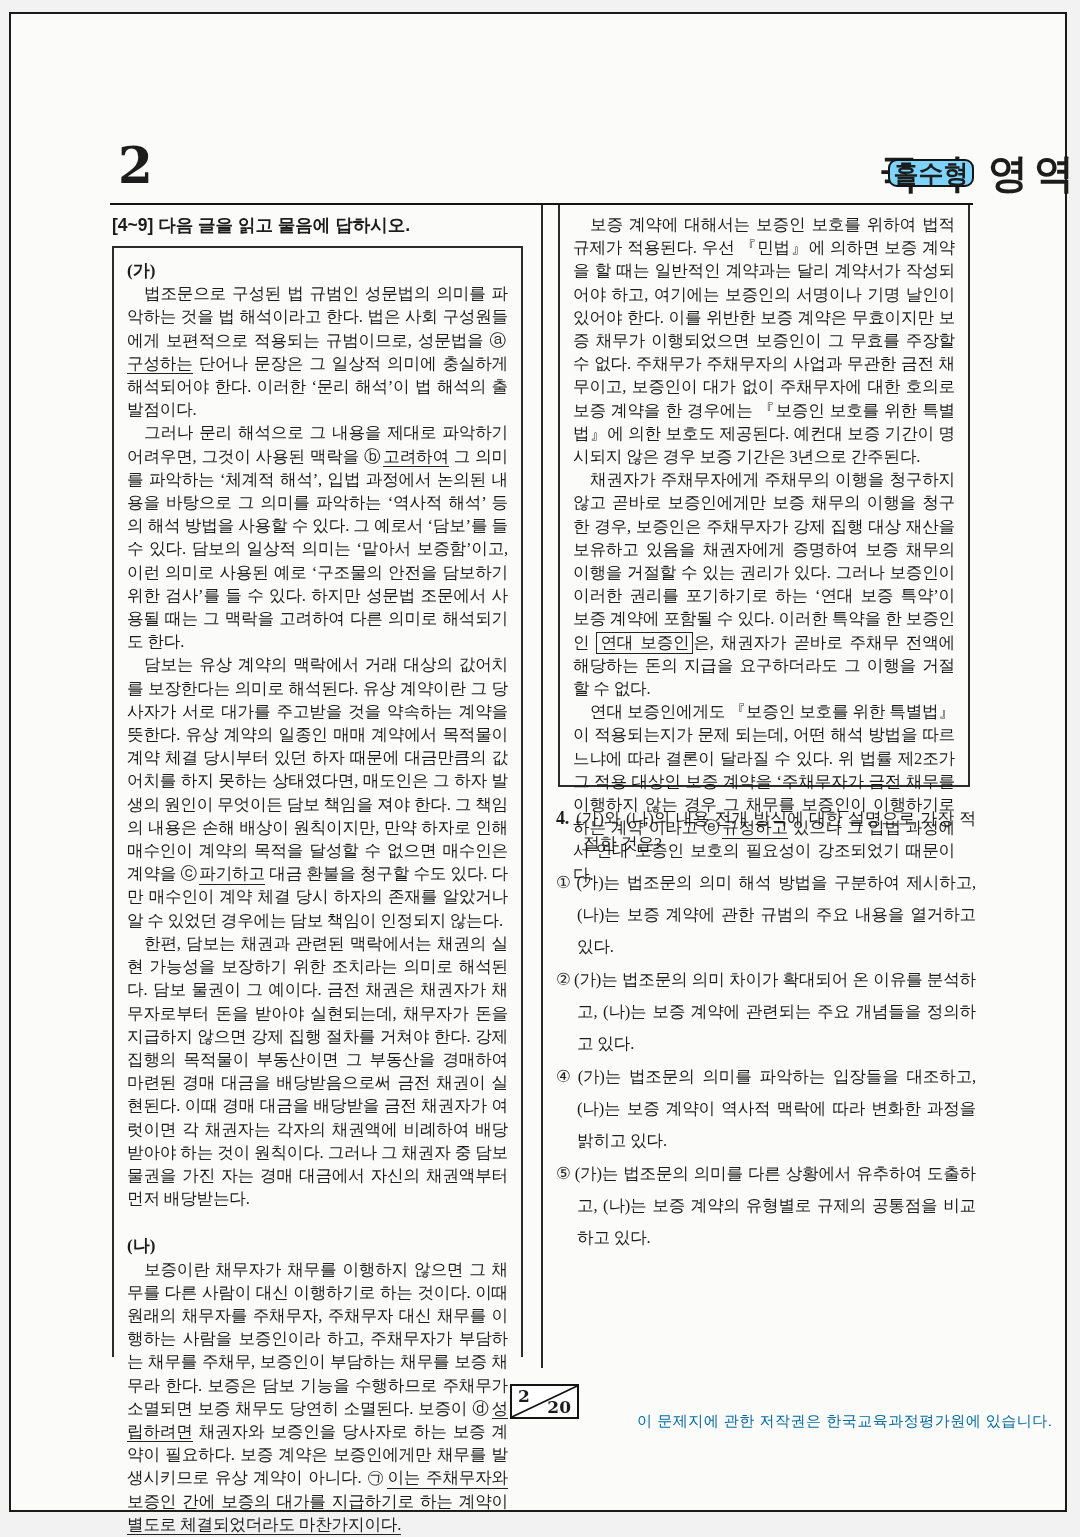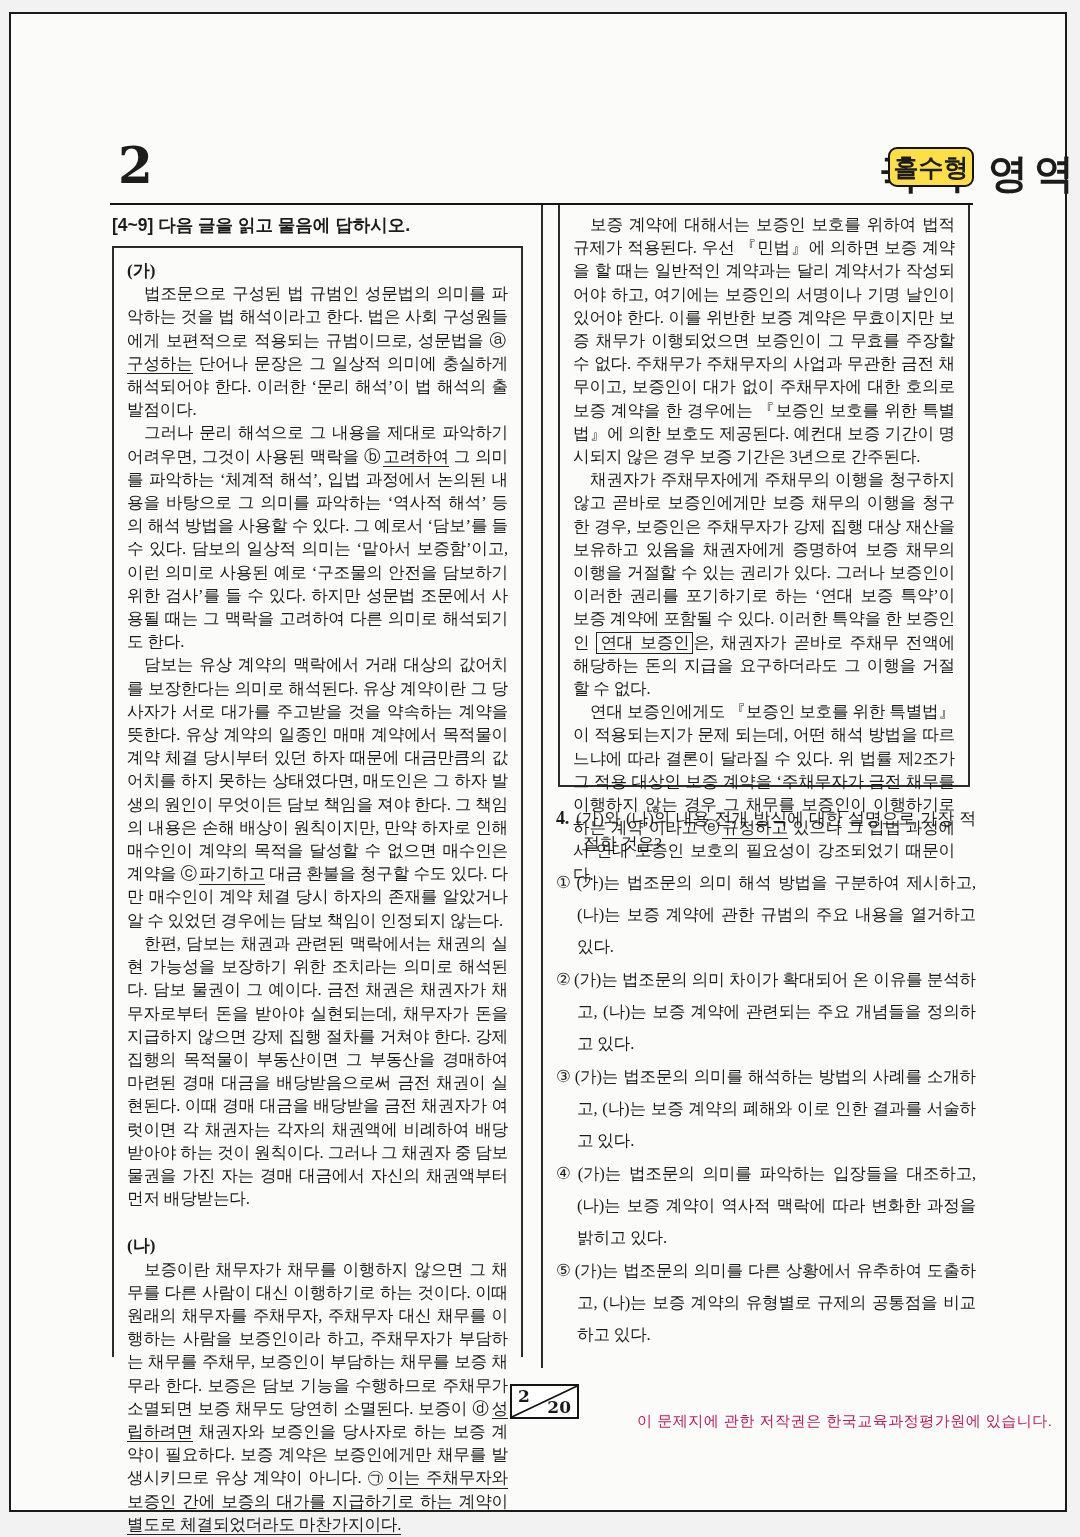--- a/index.html
+++ b/index.html
@@ -14,22 +14,22 @@
     position:absolute;left:9px;top:12px;width:1058px;height:1500px;
     border:2px solid #1a1a1a;background:#fbfbfa;box-sizing:border-box;
   }
   .gothic{font-family:"Liberation Sans","DejaVu Sans",sans-serif;}
 
   
   .big-page-num{position:absolute;left:118px;top:136px;font-size:50px;font-weight:700;
     font-family:"DejaVu Serif","Liberation Serif",serif;}
   .main-title{position:absolute;left:0;right:0;top:146px;text-align:right;
     font-size:40px;font-weight:800;letter-spacing:6px;padding-left:48px;}
-  .type-badge{position:absolute;left:888px;top:147px;width:86px;height:40px;
-    border:2.5px solid #141414;border-radius:9px;background:#fde047;
+  .type-badge{position:absolute;left:888px;top:159px;width:86px;height:28px;
+    border:2.5px solid #141414;border-radius:9px;background:#7dd3fc;
     display:flex;align-items:center;justify-content:center;
     font-size:25px;font-weight:800;box-sizing:border-box;}
   .header-rule{position:absolute;left:110px;top:203px;width:863px;height:2px;background:#141414;}
   .col-divider{position:absolute;left:541px;top:205px;width:2px;height:1163px;background:#2a2a2a;}
 
   
   .instruction{position:absolute;left:112px;top:213px;width:420px;
     font-size:17.5px;font-weight:700;}
 
   
@@ -66,21 +66,21 @@
   .option-marker{margin-right:3px;}
 
   
   .page-frac-box{position:absolute;left:510px;top:1384px;width:69px;height:35px;
     border:2px solid #141414;background:#fff;box-sizing:border-box;}
   .page-frac-box svg{position:absolute;left:0;top:0;}
   .frac-cur{position:absolute;left:6px;top:0px;font-size:17px;font-weight:600;
     font-family:"DejaVu Serif","Liberation Serif",serif;}
   .frac-tot{position:absolute;right:6px;bottom:0px;font-size:17px;font-weight:600;
     font-family:"DejaVu Serif","Liberation Serif",serif;}
-  .copyright{position:absolute;left:637px;top:1412px;font-size:15px;color:#be185d;
+  .copyright{position:absolute;left:637px;top:1412px;font-size:15px;color:#0369a1;
     letter-spacing:0.5px;}
 </style>
 </head>
 <body>
 
 <div class="sheet"></div>
 
 <div class="big-page-num">2</div>
 <div class="main-title gothic">국어 영역</div>
 <div class="type-badge gothic">홀수형</div>
@@ -103,21 +103,20 @@
     <p>보증 계약에 대해서는 보증인 보호를 위하여 법적 규제가 적용된다. 우선 『민법』에 의하면 보증 계약을 할 때는 일반적인 계약과는 달리 계약서가 작성되어야 하고, 여기에는 보증인의 서명이나 기명 날인이 있어야 한다. 이를 위반한 보증 계약은 무효이지만 보증 채무가 이행되었으면 보증인이 그 무효를 주장할 수 없다. 주채무가 주채무자의 사업과 무관한 금전 채무이고, 보증인이 대가 없이 주채무자에 대한 호의로 보증 계약을 한 경우에는 『보증인 보호를 위한 특별법』에 의한 보호도 제공된다. 예컨대 보증 기간이 명시되지 않은 경우 보증 기간은 3년으로 간주된다.</p>
     <p>채권자가 주채무자에게 주채무의 이행을 청구하지 않고 곧바로 보증인에게만 보증 채무의 이행을 청구한 경우, 보증인은 주채무자가 강제 집행 대상 재산을 보유하고 있음을 채권자에게 증명하여 보증 채무의 이행을 거절할 수 있는 권리가 있다. 그러나 보증인이 이러한 권리를 포기하기로 하는 ‘연대 보증 특약’이 보증 계약에 포함될 수 있다. 이러한 특약을 한 보증인인 <span class="seg-b">연대 보증인</span>은, 채권자가 곧바로 주채무 전액에 해당하는 돈의 지급을 요구하더라도 그 이행을 거절할 수 없다.</p>
     <p>연대 보증인에게도 『보증인 보호를 위한 특별법』이 적용되는지가 문제 되는데, 어떤 해석 방법을 따르느냐에 따라 결론이 달라질 수 있다. 위 법률 제2조가 그 적용 대상인 보증 계약을 ‘주채무자가 금전 채무를 이행하지 않는 경우 그 채무를 보증인이 이행하기로 하는 계약’이라고 <span class="seg-m">ⓔ</span><span class="seg-u">규정하고</span> 있으나 그 입법 과정에서 연대 보증인 보호의 필요성이 강조되었기 때문이다.</p>
   </div>
 
 <div class="question">
   <p class="q-head"><span class="q-num">4.</span><span>(가)와 (나)의 내용 전개 방식에 대한 설명으로 가장 적절한 것은?</span></p>
   <div class="q-options">
       <div class="option-row"><span class="option-marker">①</span><span>(가)는 법조문의 의미 해석 방법을 구분하여 제시하고, (나)는 보증 계약에 관한 규범의 주요 내용을 열거하고 있다.</span></div>
       <div class="option-row"><span class="option-marker">②</span><span>(가)는 법조문의 의미 차이가 확대되어 온 이유를 분석하고, (나)는 보증 계약에 관련되는 주요 개념들을 정의하고 있다.</span></div>
-      <div class="option-row"><span class="option-marker">③</span><span>(가)는 법조문의 의미를 해석하는 방법의 사례를 소개하고, (나)는 보증 계약의 폐해와 이로 인한 결과를 서술하고 있다.</span></div>
       <div class="option-row"><span class="option-marker">④</span><span>(가)는 법조문의 의미를 파악하는 입장들을 대조하고, (나)는 보증 계약이 역사적 맥락에 따라 변화한 과정을 밝히고 있다.</span></div>
       <div class="option-row"><span class="option-marker">⑤</span><span>(가)는 법조문의 의미를 다른 상황에서 유추하여 도출하고, (나)는 보증 계약의 유형별로 규제의 공통점을 비교하고 있다.</span></div>
     </div>
 </div>
 
 <div class="page-frac-box">
   <svg width="65" height="31" viewBox="0 0 65 31">
     <line x1="0" y1="31" x2="65" y2="0" stroke="#141414" stroke-width="1.6"></line>
   </svg>
   <span class="frac-cur">2</span>

